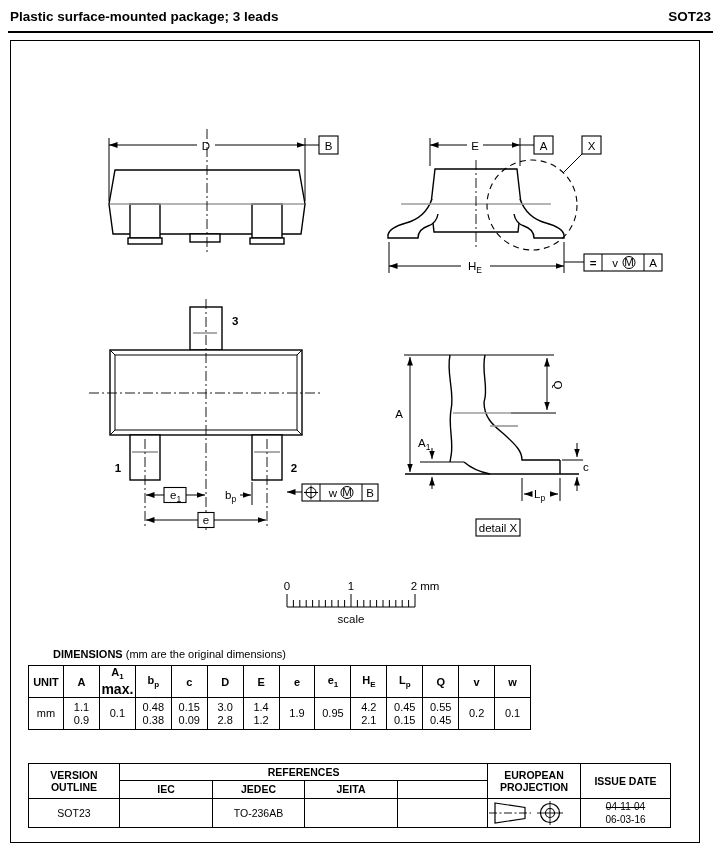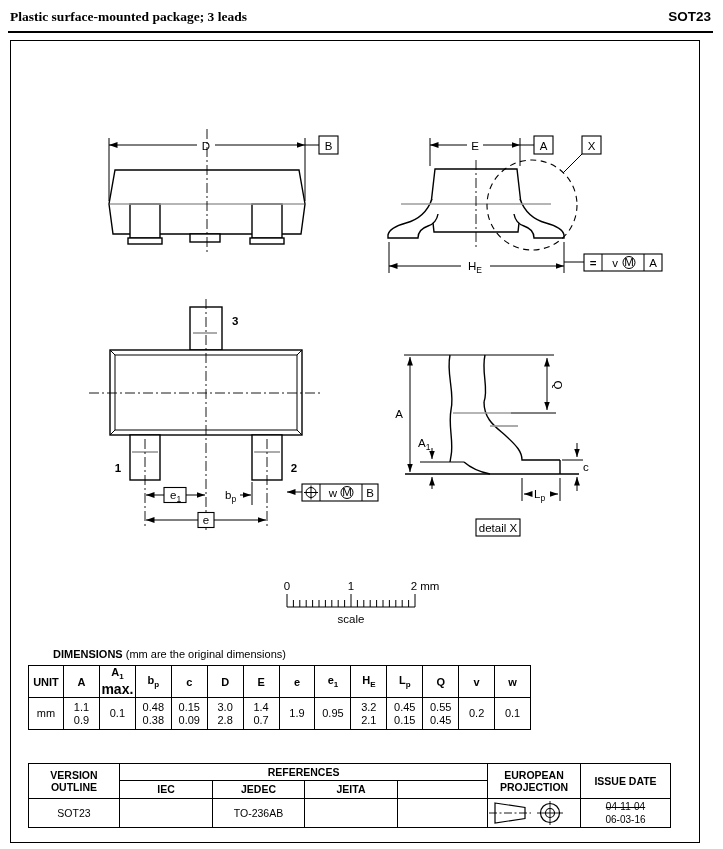--- a/index.html
+++ b/index.html
@@ -1,18 +1,18 @@
 <!DOCTYPE html>
 <html><head>
 <meta charset="utf-8">
 <style>
   html,body{margin:0;padding:0;background:#fff;}
   .page{position:relative;width:723px;height:849px;background:#fff;
         font-family:"Liberation Sans",sans-serif;color:#000;overflow:hidden;}
-  .hdr-title{position:absolute;left:10px;top:9px;font-size:13.5px;font-weight:bold;font-family:Liberation Serif, serif;}
+  .hdr-title{position:absolute;left:10px;top:9px;font-size:13.5px;font-weight:bold;}
   .hdr-code{position:absolute;right:12px;top:9px;font-size:13.5px;font-weight:bold;}
   .hdr-rule{position:absolute;left:8px;top:31px;width:705px;height:2px;background:#000;}
   .main-box{position:absolute;left:10px;top:40px;width:688px;height:801px;border:1.6px solid #000;}
   svg{display:block;}
   .drawing-svg{position:absolute;left:12px;top:42px;}
   svg text{font-family:"Liberation Sans",sans-serif;font-size:11.5px;fill:#000;}
   .sub{font-size:8.5px;}
   .pinlab{font-weight:bold;}
   .ln{stroke:#000;stroke-width:1.4;fill:none;}
   .thin{stroke:#000;stroke-width:1;fill:none;}
@@ -266,30 +266,30 @@
       <td>
             <div>0.15</div>
             <div>0.09</div>
           </td>
       <td>
             <div>3.0</div>
             <div>2.8</div>
           </td>
       <td>
             <div>1.4</div>
-            <div>0.7</div>
+            <div>1.2</div>
           </td>
       <td>
             <div>1.9</div>
           </td>
       <td>
             <div>0.95</div>
           </td>
       <td>
-            <div>3.2</div>
+            <div>4.2</div>
             <div>2.1</div>
           </td>
       <td>
             <div>0.45</div>
             <div>0.15</div>
           </td>
       <td>
             <div>0.55</div>
             <div>0.45</div>
           </td>

